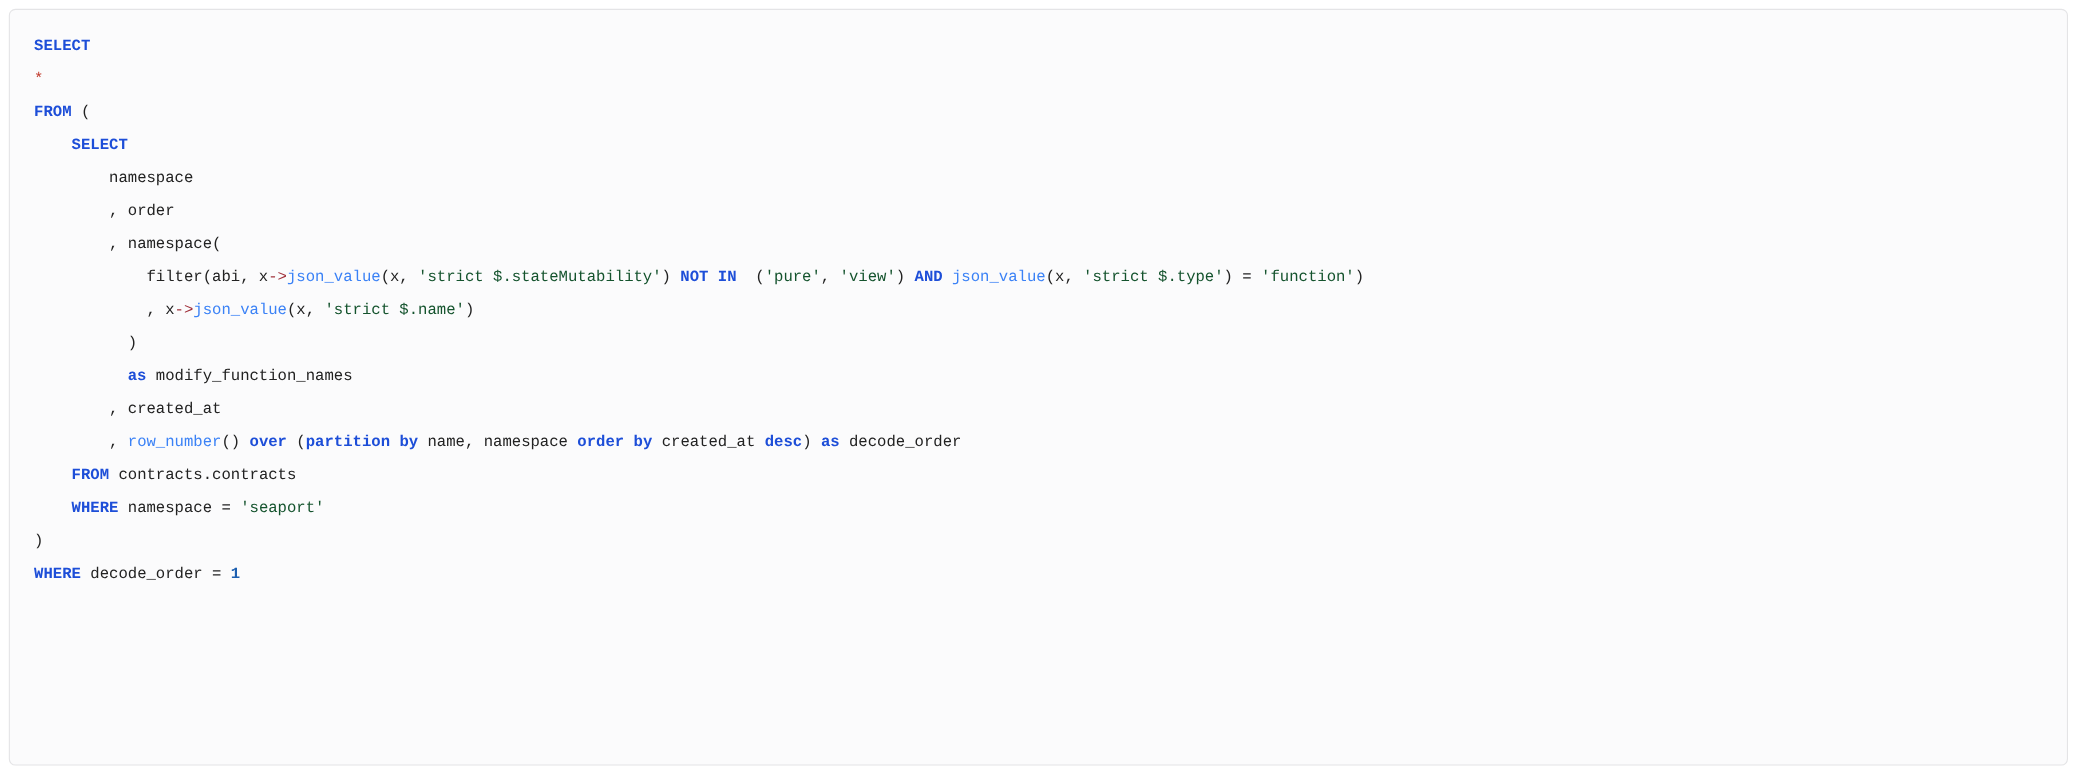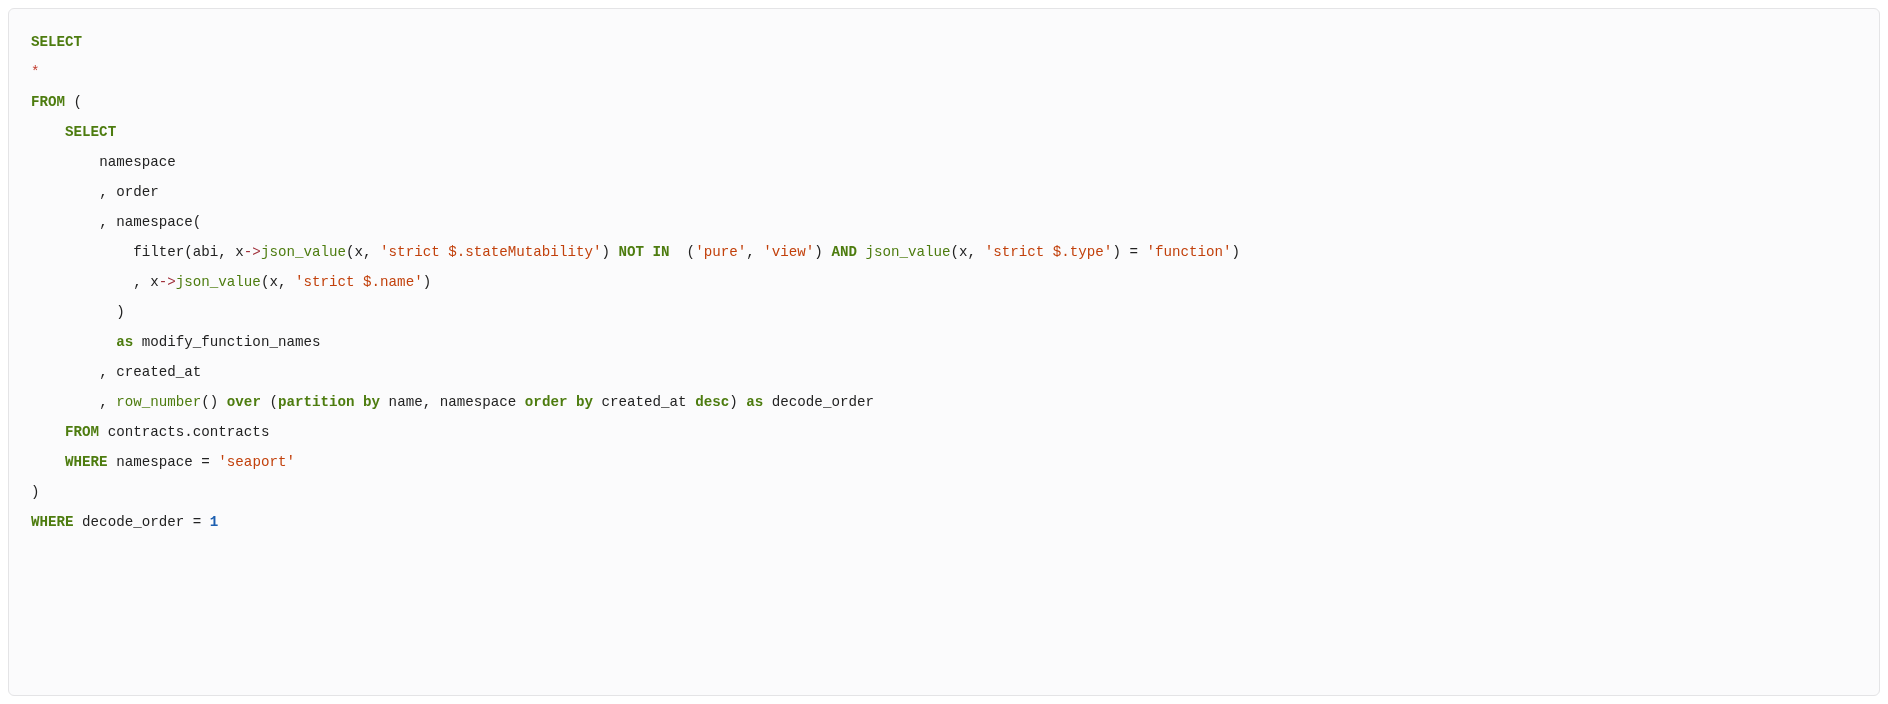--- a/index.html
+++ b/index.html
@@ -19,23 +19,23 @@
     min-height: 688px;
   }
   pre {
     margin: 0;
     font-family: inherit;
     font-size: 14.2px;
     line-height: 30px;
     color: #222;
     white-space: pre;
   }
-  .kw   { font-weight: 700; color: #4d7c0f; }       
-  .fn   { color: #4d7c0f; }                        
-  .str  { color: #c2410c; }                        
+  .kw   { font-weight: 700; color: #1d4ed8; }       
+  .fn   { color: #3b82f6; }                        
+  .str  { color: #14532d; }                        
   .num  { color: #1d5fb0; font-weight: 600; }      
   .star { color: #c0392b; }                        
   .op   { color: #a0303a; }                        
 </style>
 </head>
 <body>
 
 <div class="code-block">
 <pre><span class="kw">SELECT</span>
 <span class="star">*</span>

